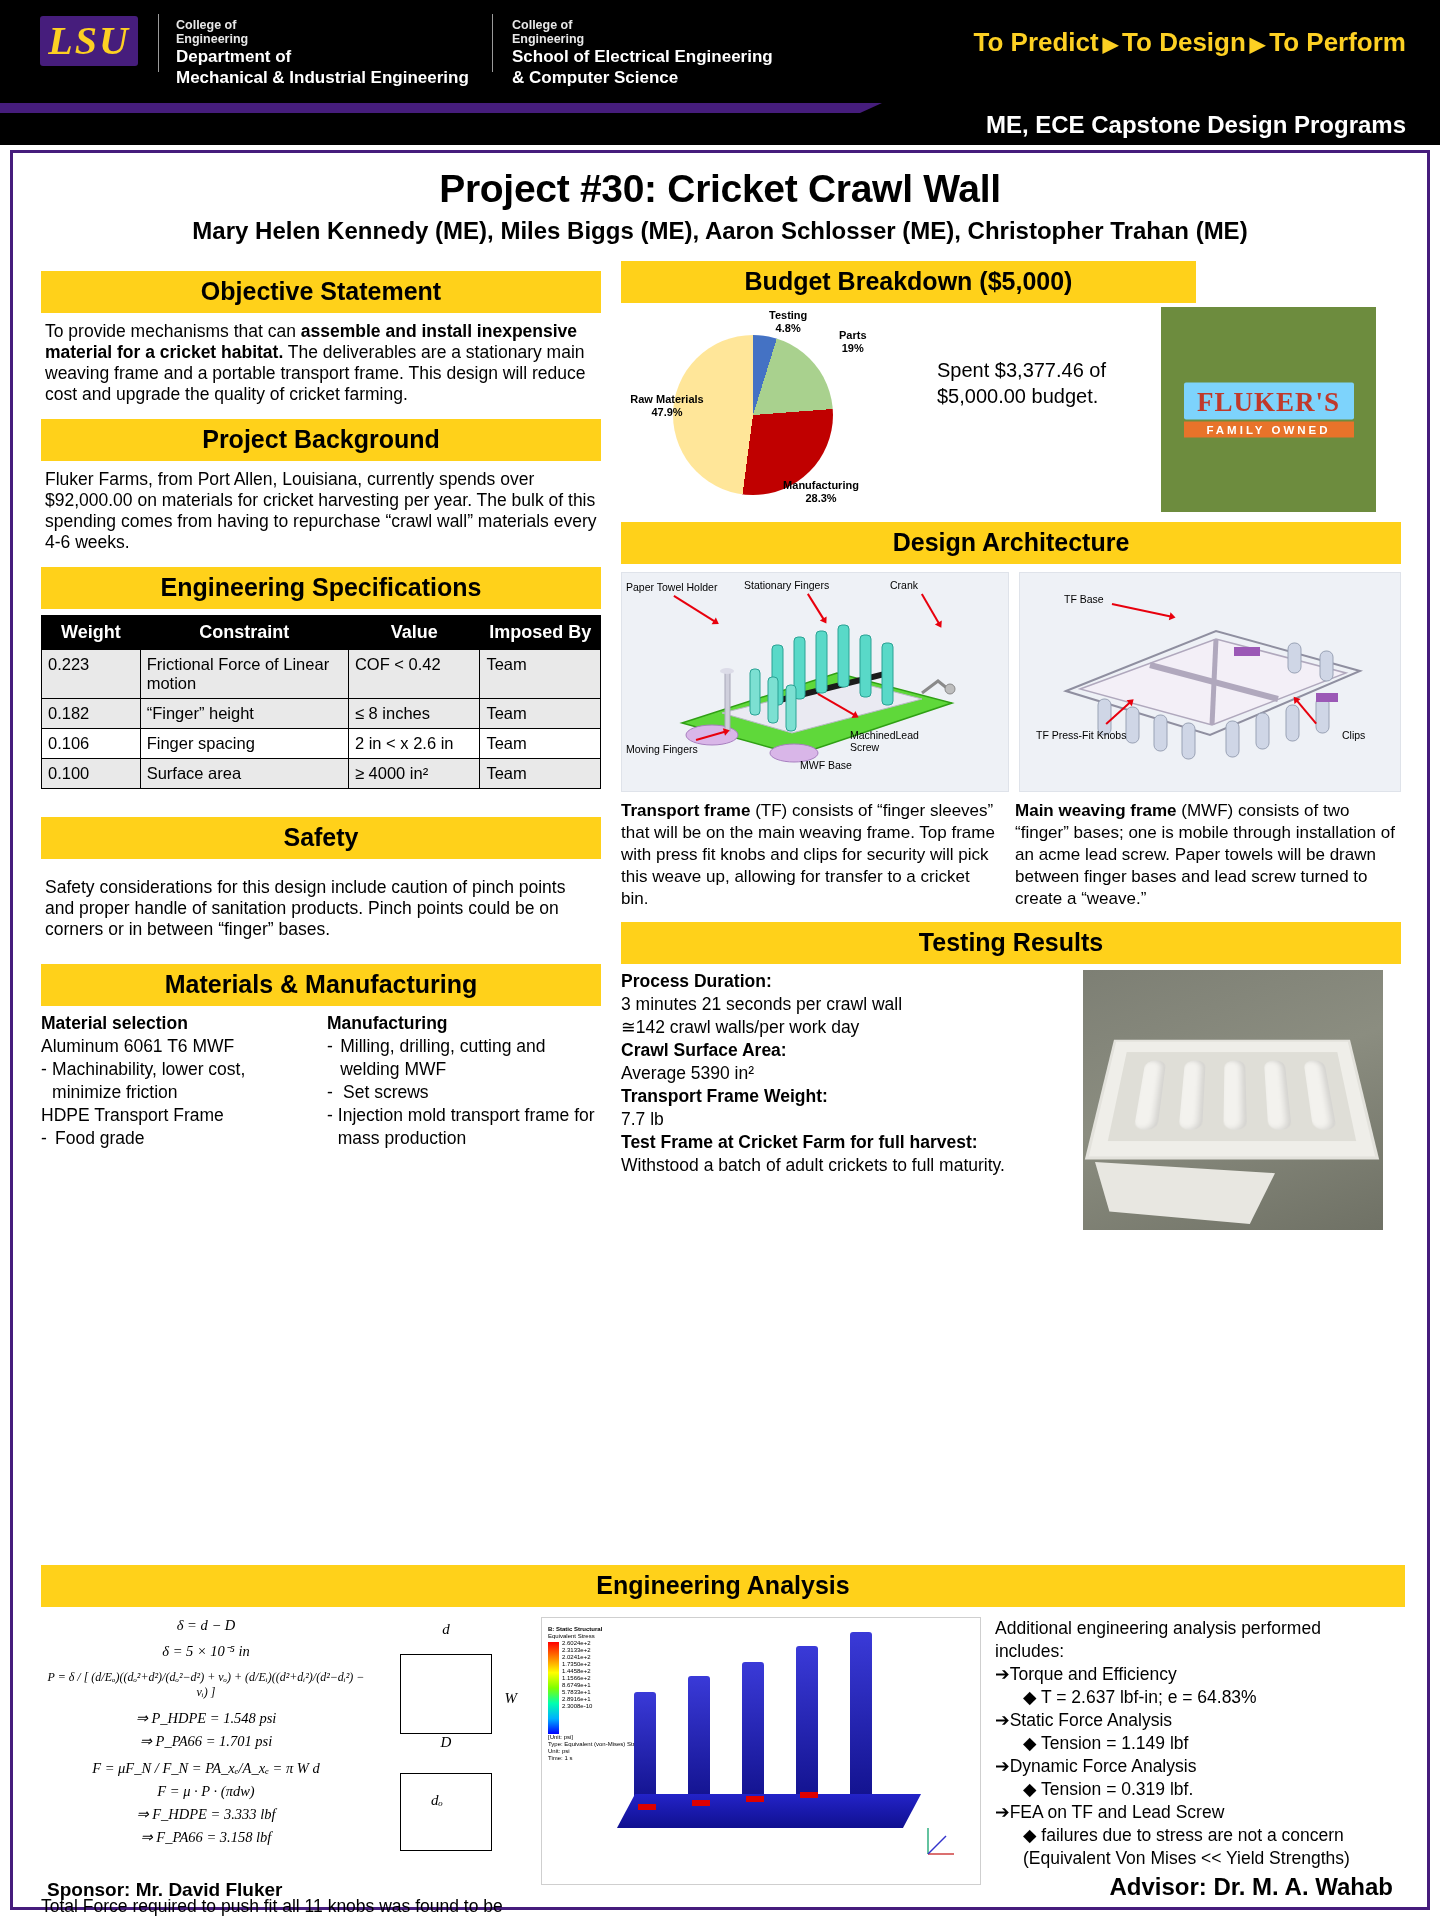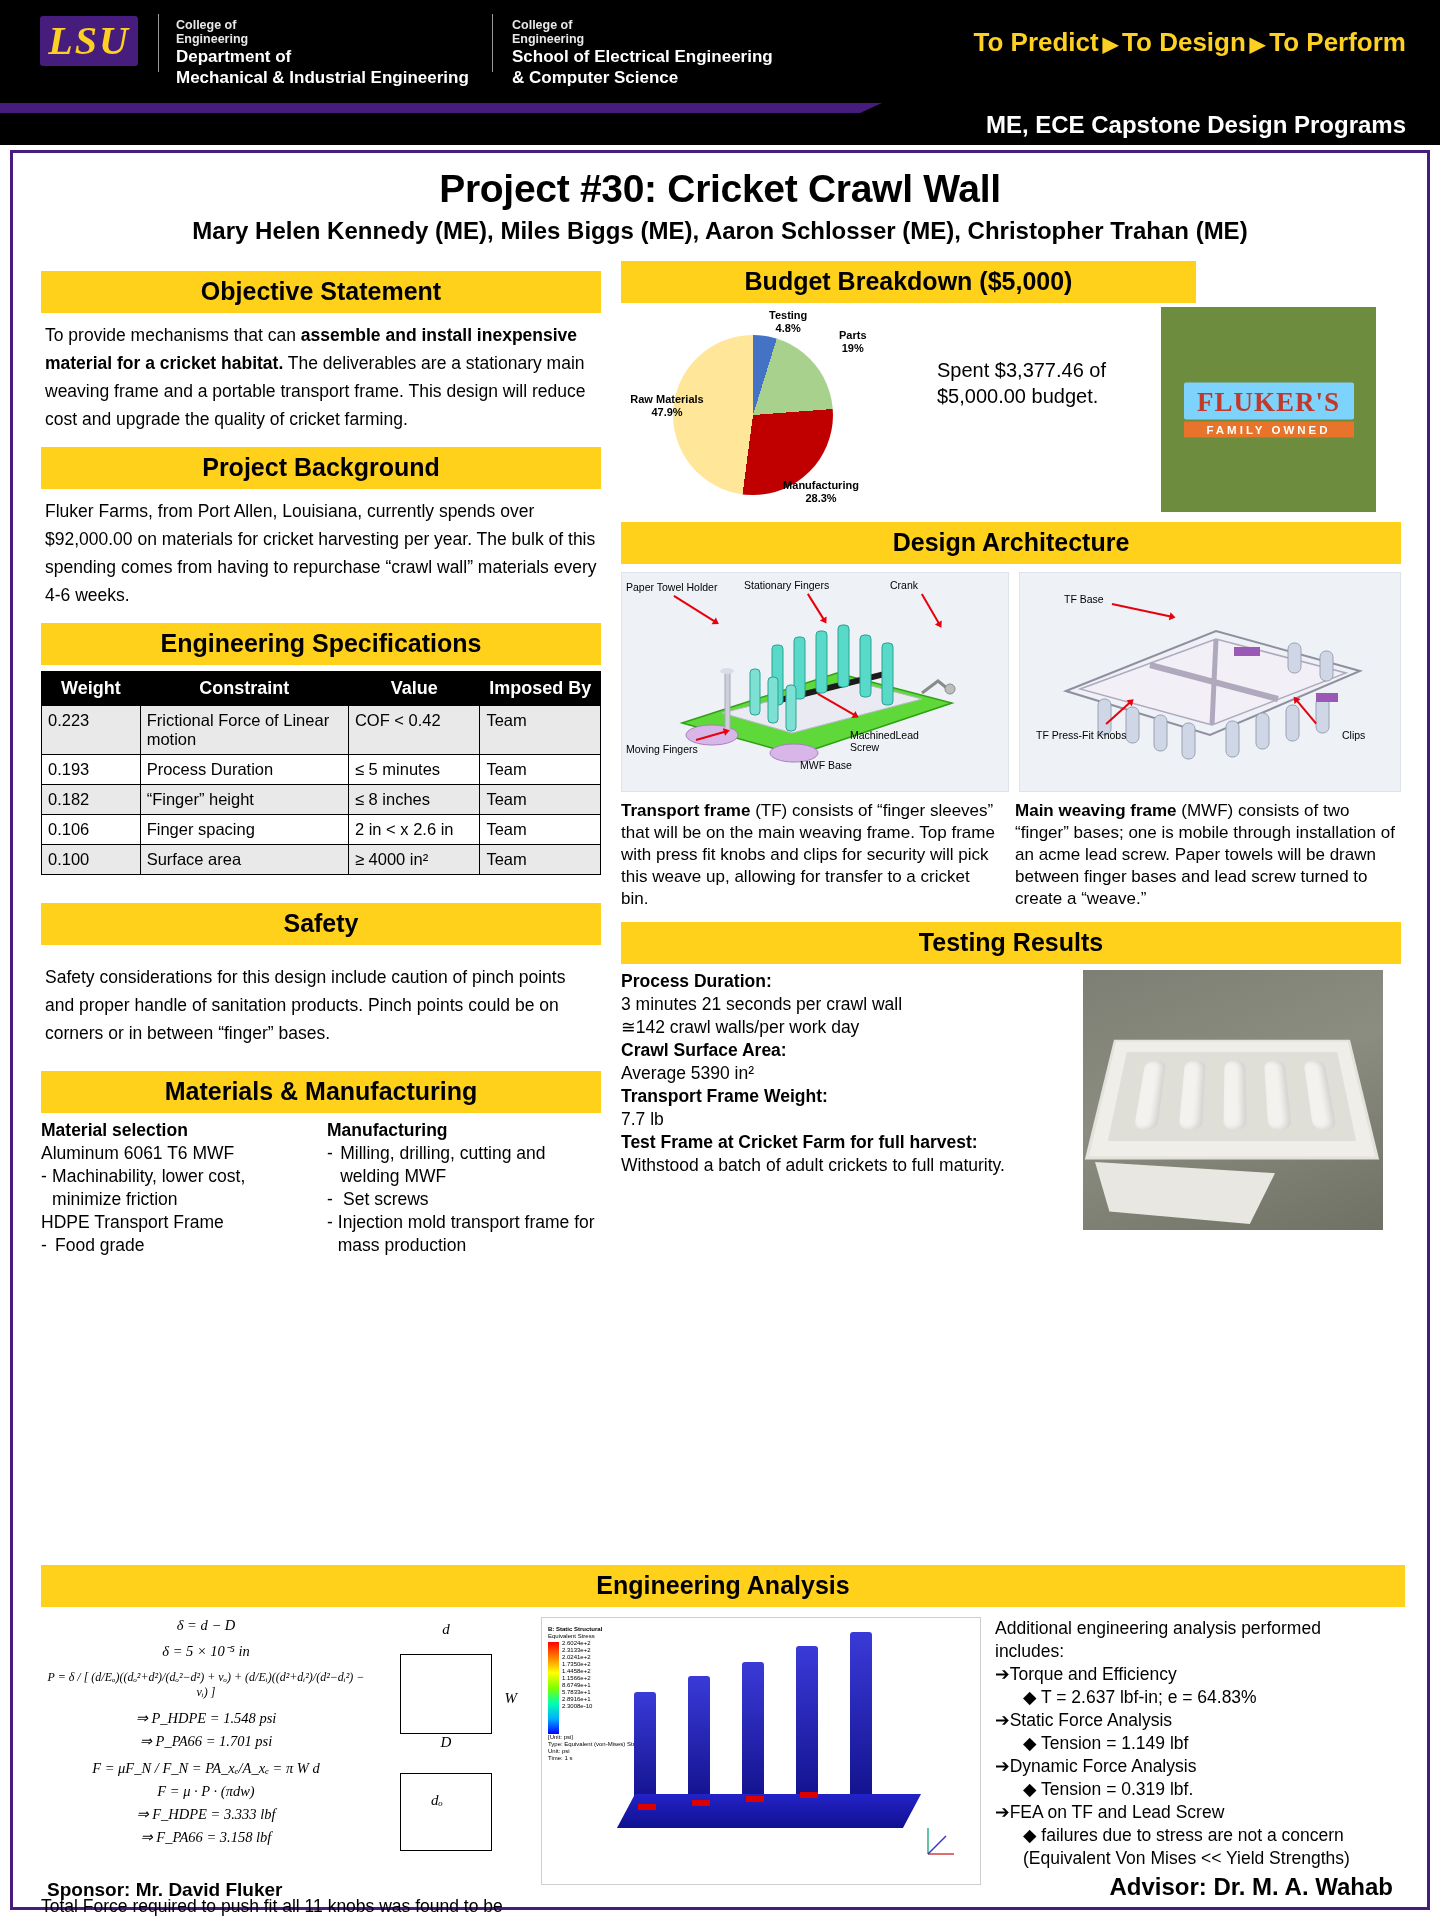--- a/index.html
+++ b/index.html
@@ -110,21 +110,21 @@
 
   .col-left {
     position:absolute; left: 28px; top: 118px; width: 560px;
   }
   .col-right {
     position:absolute; left: 608px; top: 108px; width: 780px;
   }
 
   p.body, div.body {
     font-size: 17.5px;
-    line-height: 28px;
+    line-height: 21px;
     margin: 8px 0 0 0;
     text-align: left;
   }
   .pad { padding: 0 4px; }
 
   
   table.specs {
     width: 100%;
     border-collapse: collapse;
     margin-top: 6px;
@@ -351,26 +351,20 @@
           <th class="c-constraint">Constraint</th>
           <th class="c-value">Value</th>
           <th class="c-imposed">Imposed By</th>
         </tr>
       </thead>
       <tbody>
         <tr>
           <td>0.223</td>
           <td>Frictional Force of Linear motion</td>
           <td>COF &lt; 0.42</td>
-          <td>Team</td>
-        </tr>
-        <tr class="alt">
-          <td>0.193</td>
-          <td>Process Duration</td>
-          <td>≤ 5 minutes</td>
           <td>Team</td>
         </tr>
         <tr>
           <td>0.182</td>
           <td>“Finger” height</td>
           <td>≤ 8 inches</td>
           <td>Team</td>
         </tr>
         <tr class="alt">
           <td>0.106</td>

